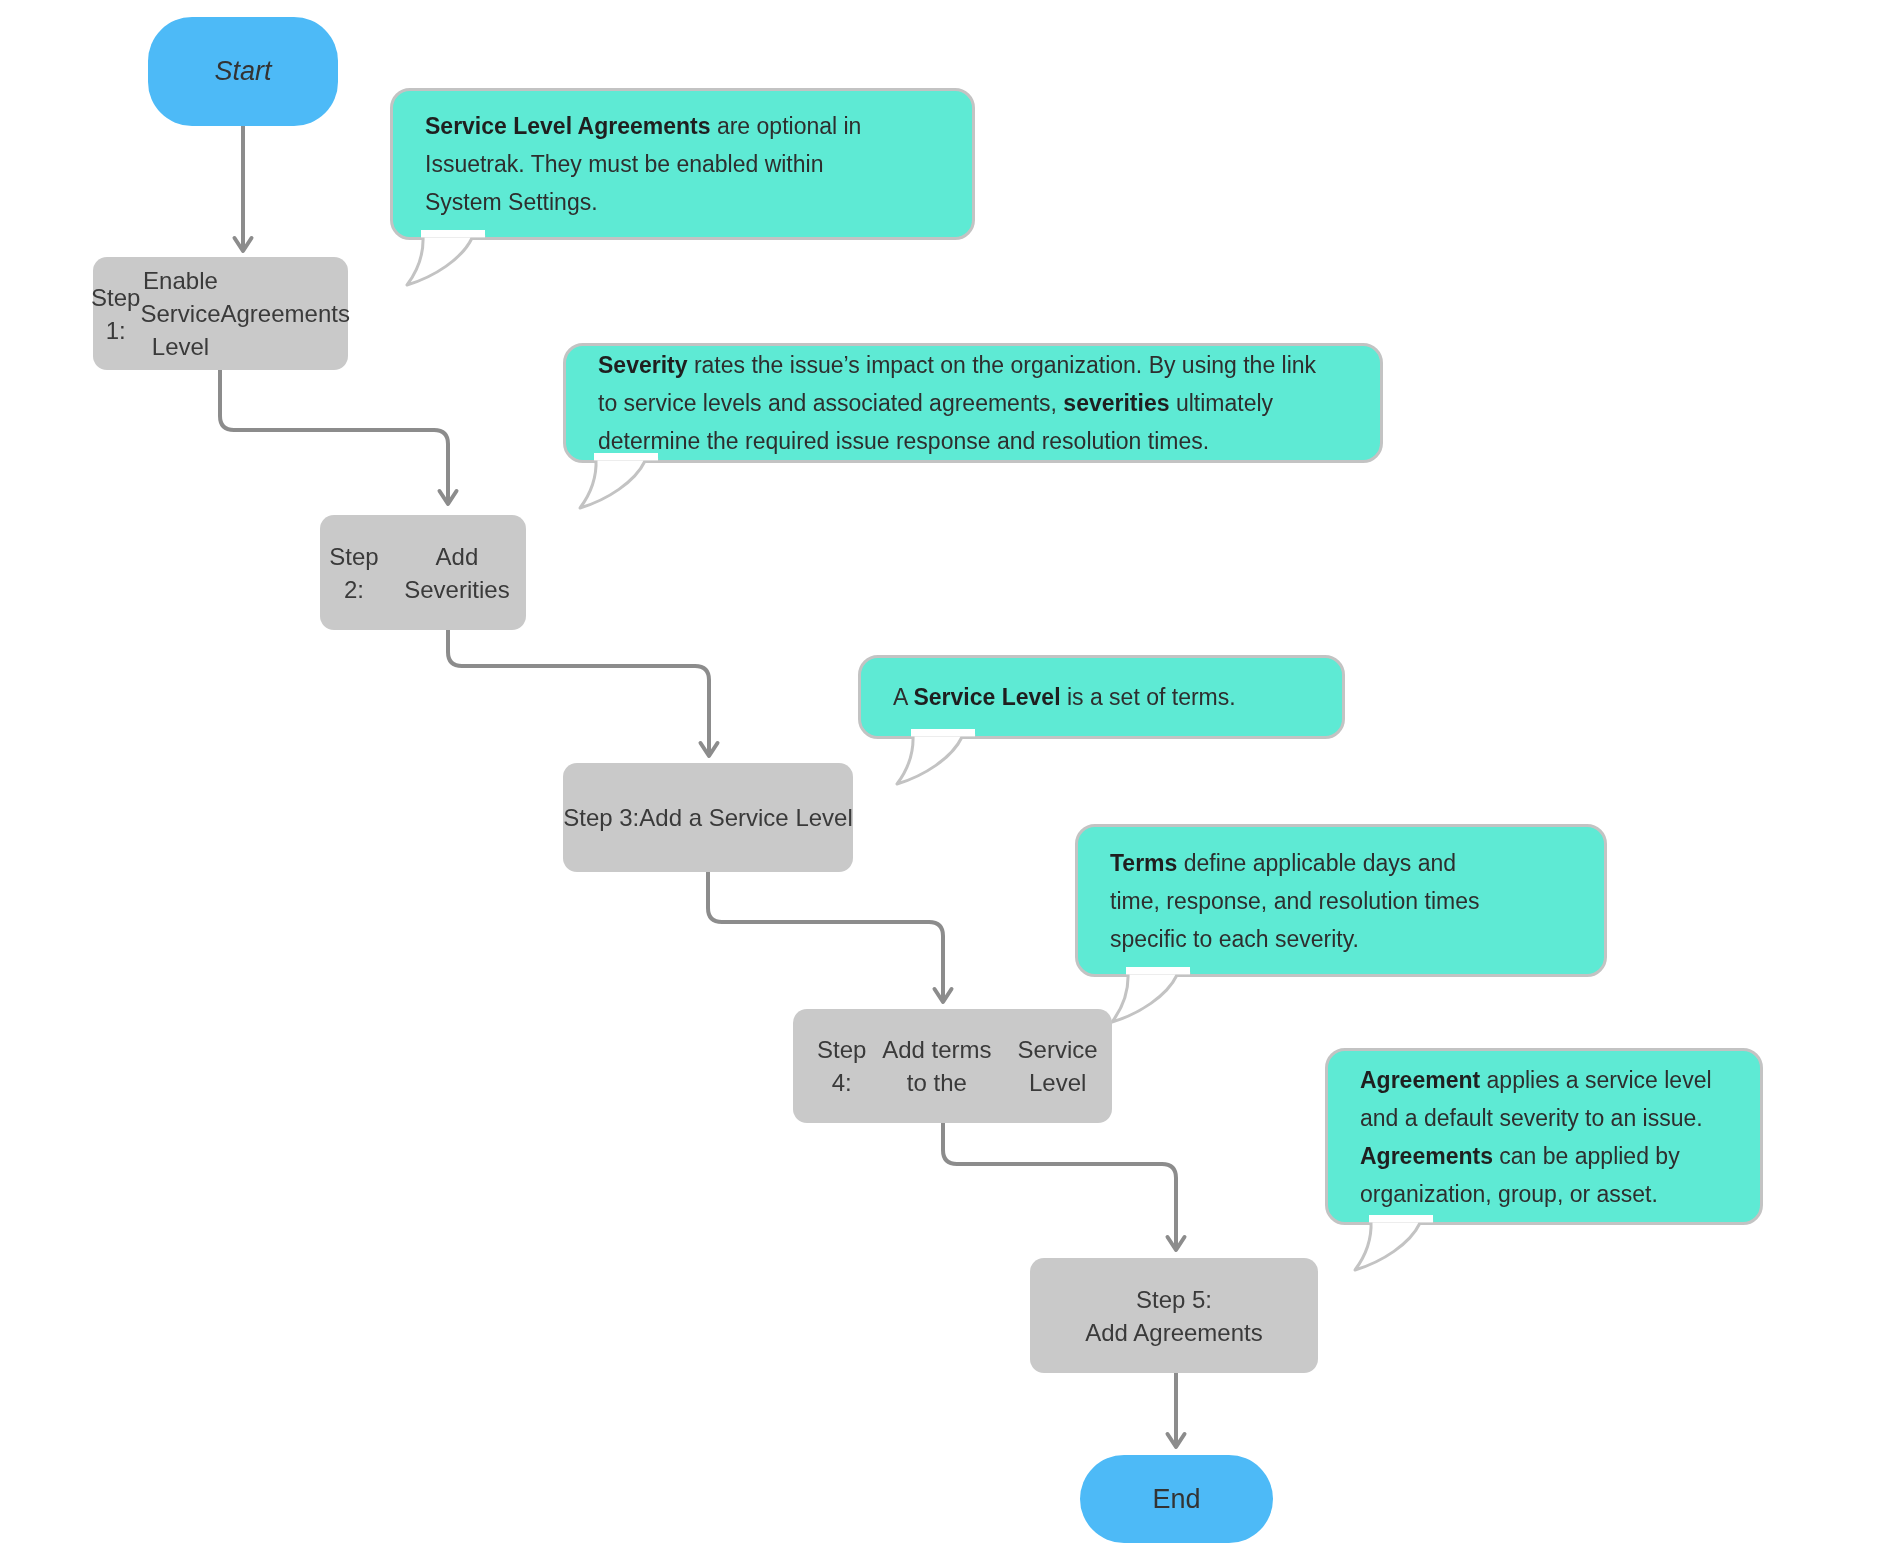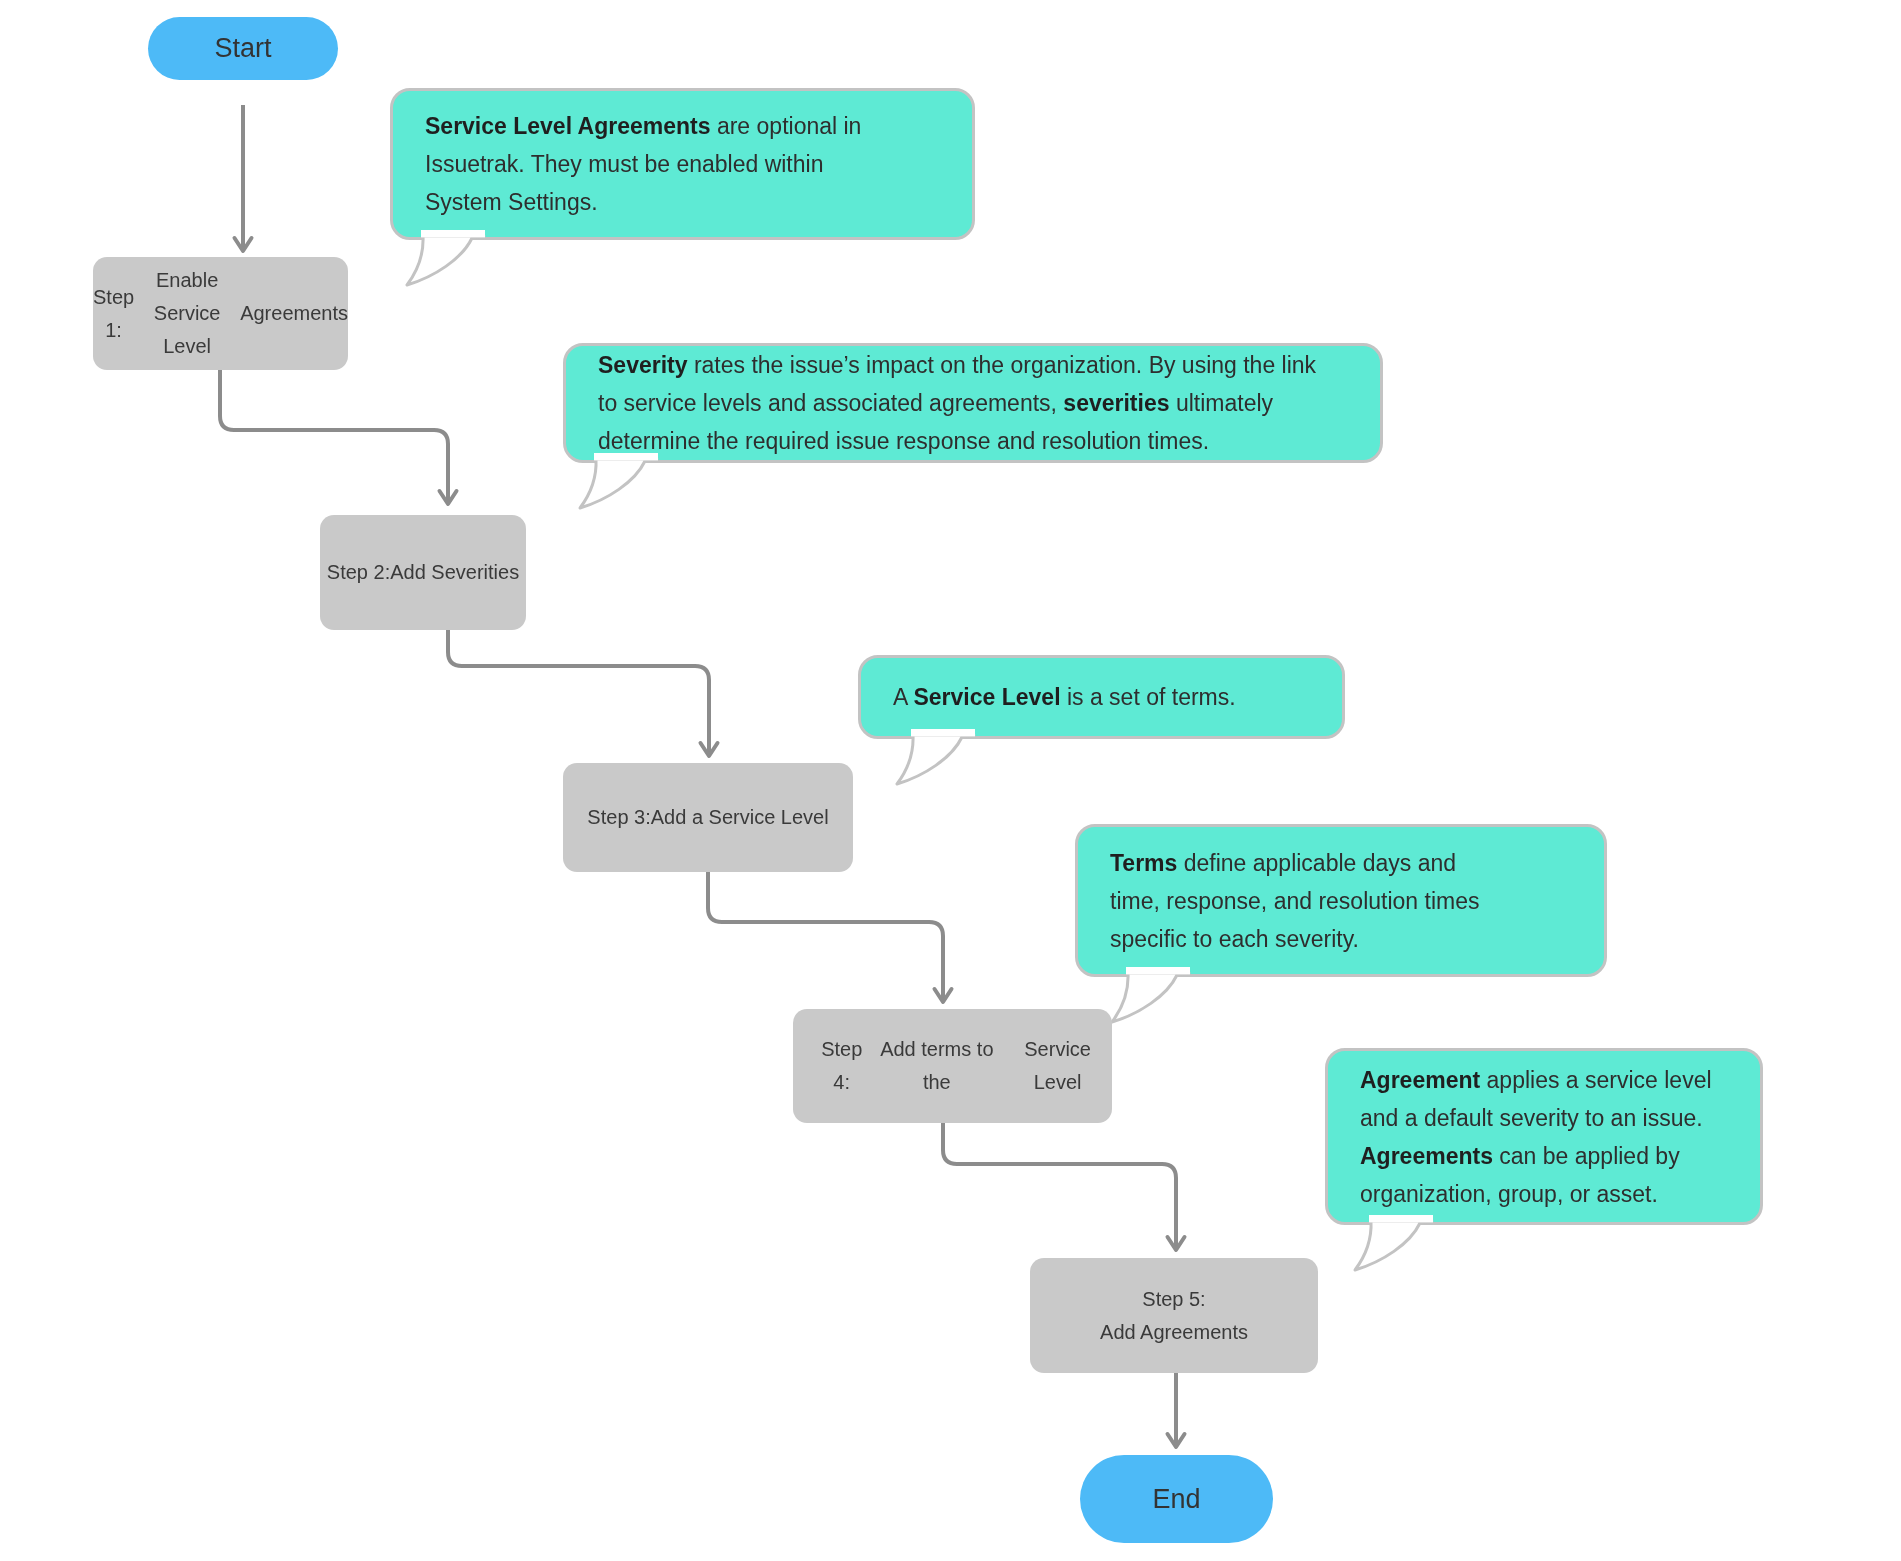--- a/index.html
+++ b/index.html
@@ -16,40 +16,40 @@
   .canvas{
     position:relative;width:1901px;height:1561px;background:var(--background);
     font-family:"Liberation Sans",sans-serif;overflow:hidden;
   }
   #connector-layer{position:absolute;left:0;top:0;width:1901px;height:1561px;}
   #connector-layer path.conn{fill:none;stroke:var(--connector);stroke-width:4;}
   #connector-layer marker path{fill:none;stroke:var(--connector);stroke-width:4;stroke-linecap:round;stroke-linejoin:round;}
 
   .node{
     position:absolute;display:flex;align-items:center;justify-content:center;
-    text-align:center;color:var(--node-text);font-size:20px;
+    text-align:center;color:var(--node-text);font-size:24px;
   }
   .node .tline{line-height:33px;}
   .process{background:var(--node-fill);border-radius:14px;}
   .terminal{background:var(--node-accent);border-radius:44px;font-size:27px;color:#333;}
 
   .callout{
     position:absolute;background:#5eead4;border:3px solid var(--callout-border);
     border-radius:20px;display:flex;flex-direction:column;justify-content:center;
     padding:0 32px;box-sizing:border-box;color:var(--callout-text);font-size:23px;
   }
   .callout .tline{line-height:38px;white-space:nowrap;}
   .callout b{font-weight:700;color:var(--callout-bold-text);}
 
   .tail{position:absolute;left:14px;bottom:-52px;width:100px;height:59px;overflow:visible;}
   .tail path{fill:#fff;stroke:var(--callout-border);stroke-width:3;stroke-linejoin:round;}
   .tail rect{fill:#fff;}
 
   
-  #node-start {left:148px; top:17px;   width:190px;height:63px;}
+  #node-start {left:148px; top:17px;   width:190px;height:109px;font-style:italic;}
   #callout-1  {left:390px; top:88px;   width:585px;height:152px;}
   #node-step1 {left:93px;  top:257px;  width:255px;height:113px;}
   #callout-2  {left:563px; top:343px;  width:820px;height:120px;}
   #node-step2 {left:320px; top:515px;  width:206px;height:115px;}
   #callout-3  {left:858px; top:655px;  width:487px;height:84px;}
   #node-step3 {left:563px; top:763px;  width:290px;height:109px;}
   #callout-4  {left:1075px;top:824px;  width:532px;height:153px;}
   #node-step4 {left:793px; top:1009px; width:299px;height:114px;padding-left:20px;}
   #callout-5  {left:1325px;top:1048px; width:438px;height:177px;}
   #node-step5 {left:1030px;top:1258px; width:288px;height:115px;flex-direction:column;}

